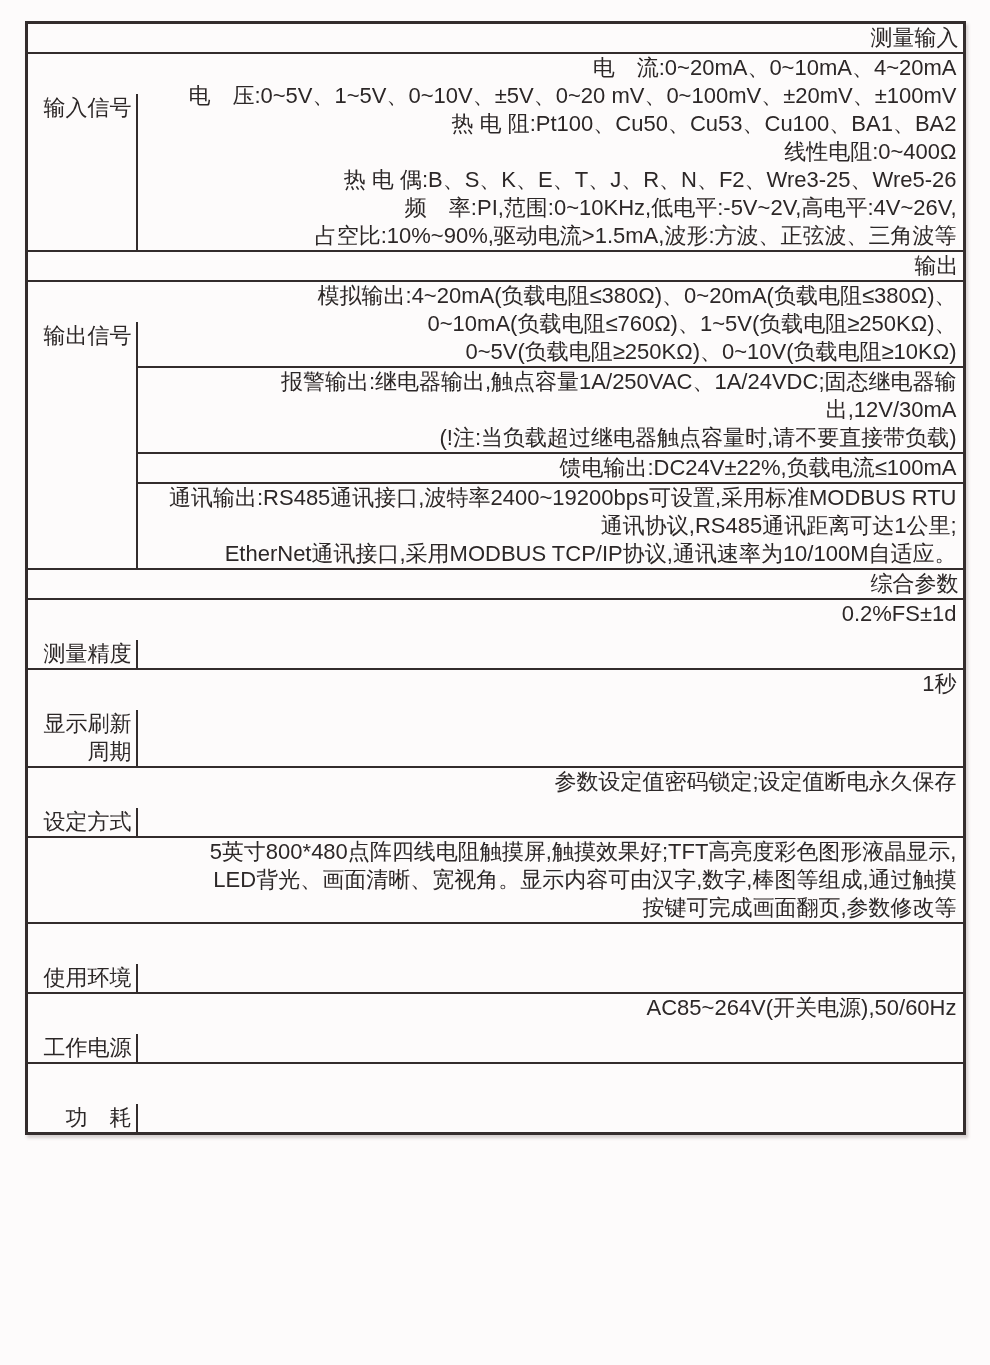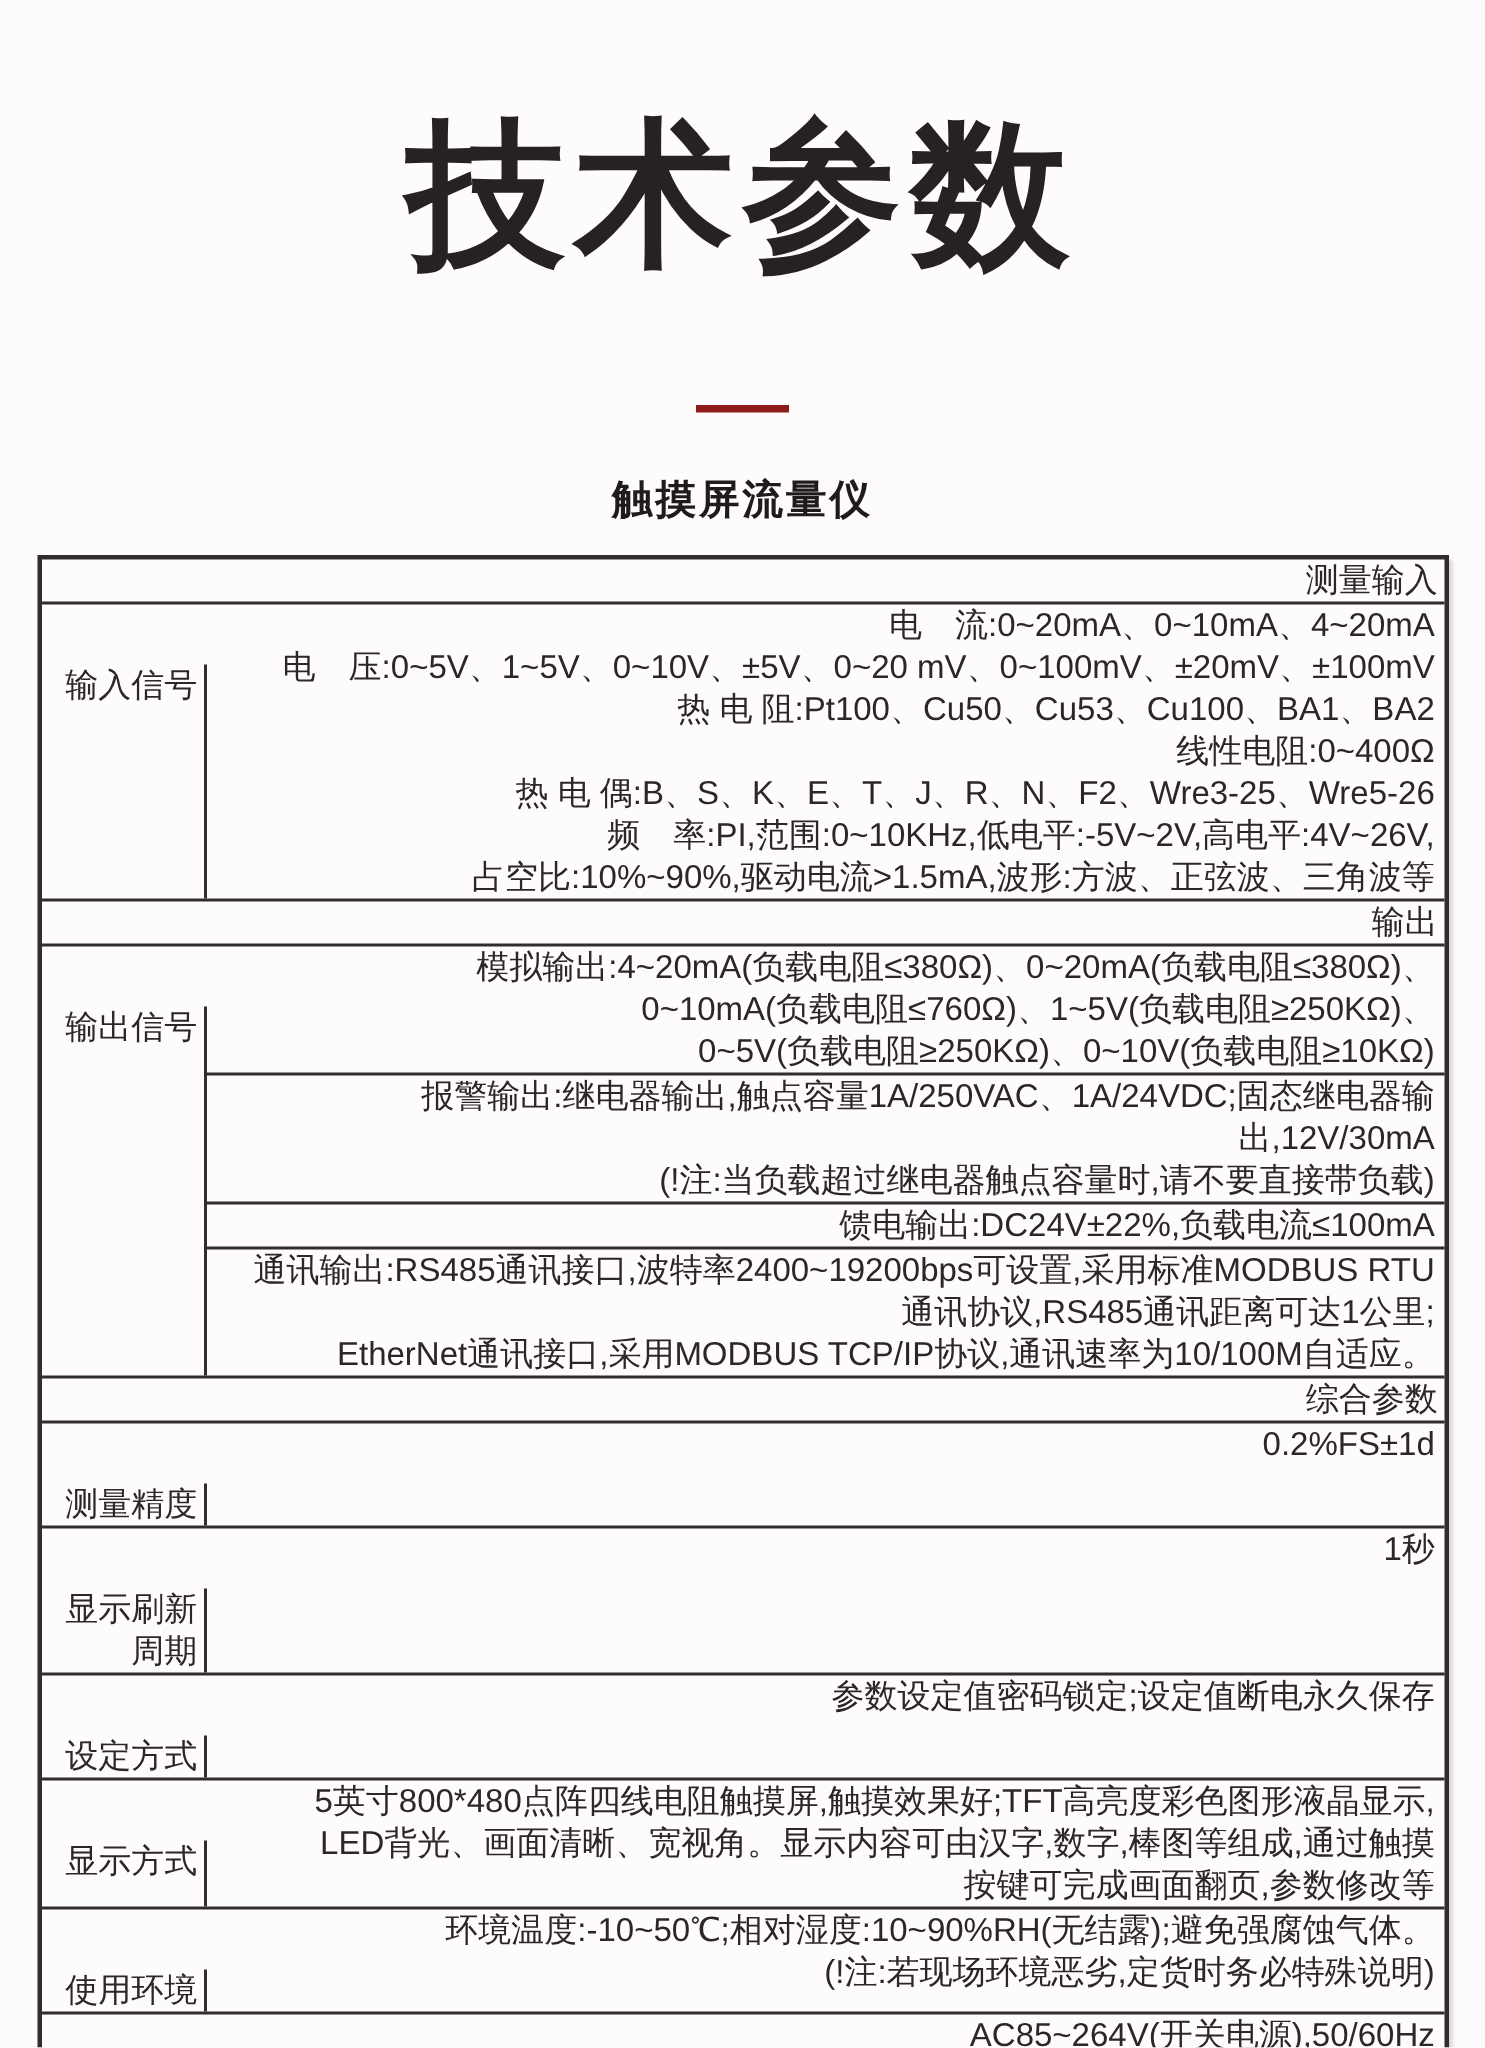--- a/index.html
+++ b/index.html
@@ -74,25 +74,20 @@
     padding: 0 6px 0 16px;
     white-space: pre-wrap;
   }
   .block + .block { border-top: 2px solid #332c2c; }
 </style>
 </head>
 <body>
 
 <div class="page">
 
-  <div class="hero">
-    <h1 class="page-title">技术参数</h1>
-    <div class="title-divider" style="background: rgb(142, 26, 26);"></div>
-    <h2 class="subtitle">触摸屏流量仪</h2>
-  </div>
 
   <div class="spec-table">
 
     <div class="sec">测量输入</div>
 
     <div class="row">
       <div class="lbl">输入信号</div>
       <div class="val">
         <div class="block">电　流:0~20mA、0~10mA、4~20mA
 电　压:0~5V、1~5V、0~10V、±5V、0~20 mV、0~100mV、±20mV、±100mV
@@ -138,35 +133,30 @@
     </div>
 
     <div class="row">
       <div class="lbl">设定方式</div>
       <div class="val">
         <div class="block">参数设定值密码锁定;设定值断电永久保存</div>
       </div>
     </div>
 
     <div class="row">
-      <div class="lbl">显示方式</div>
       <div class="val">
         <div class="block">5英寸800*480点阵四线电阻触摸屏,触摸效果好;TFT高亮度彩色图形液晶显示,
 LED背光、画面清晰、宽视角。显示内容可由汉字,数字,棒图等组成,通过触摸
 按键可完成画面翻页,参数修改等</div>
       </div>
     </div>
 
 
     <div class="row">
       <div class="lbl">使用环境</div>
-      <div class="val">
-        <div class="block">环境温度:-10~50℃;相对湿度:10~90%RH(无结露);避免强腐蚀气体。
-(!注:若现场环境恶劣,定货时务必特殊说明)</div>
-      </div>
     </div>
 
     <div class="row">
       <div class="lbl">工作电源</div>
       <div class="val">
         <div class="block">AC85~264V(开关电源),50/60Hz</div>
       </div>
     </div>
 
     <div class="row">

